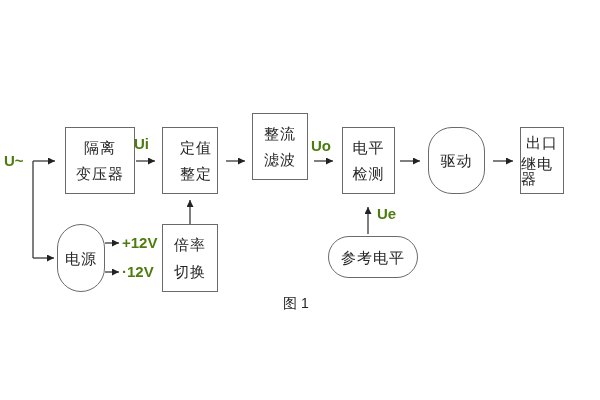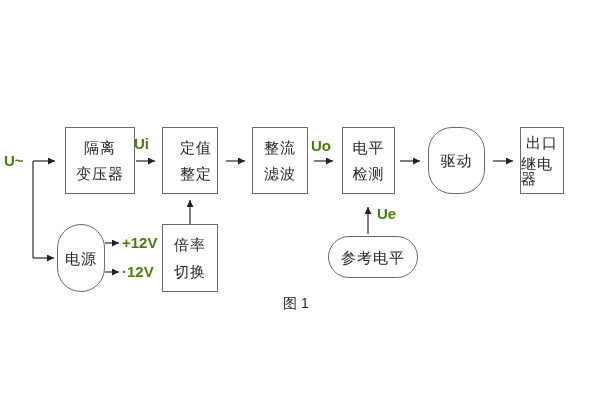--- a/index.html
+++ b/index.html
@@ -52,21 +52,21 @@
   <div class="box" style="left:58px;top:127px;width:70px;height:67px;margin-left:7px;">
     <span>隔离</span>
     <span>变压器</span>
   </div>
 
   <div class="box" style="left:162px;top:127px;width:56px;height:67px;padding-left:12px;">
     <span>定值</span>
     <span>整定</span>
   </div>
 
-  <div class="box" style="left:252px;top:127px;width:56px;height:67px;">
+  <div class="box" style="left:252px;top:113px;width:56px;height:67px;">
     <span>整流</span>
     <span>滤波</span>
   </div>
 
   <div class="box" style="left:342px;top:127px;width:53px;height:67px;">
     <span>电平</span>
     <span>检测</span>
   </div>
 
   <div class="box single" style="left:428px;top:127px;width:57px;height:67px;">

